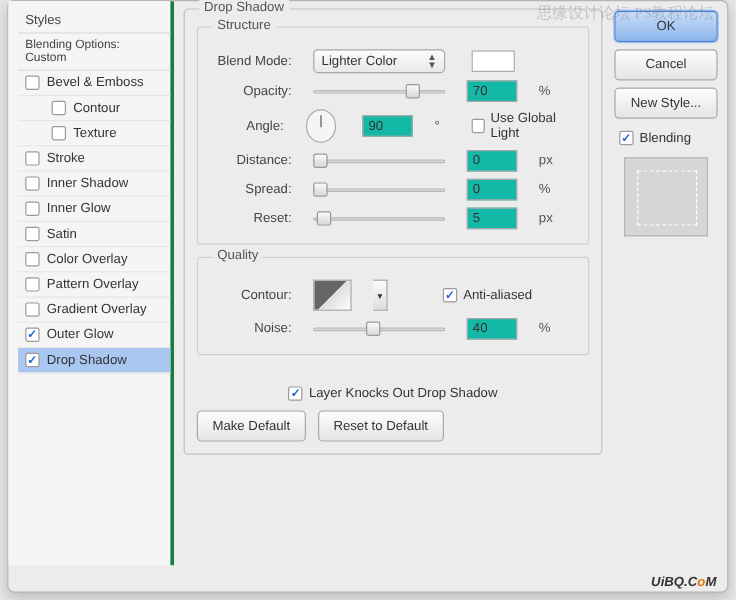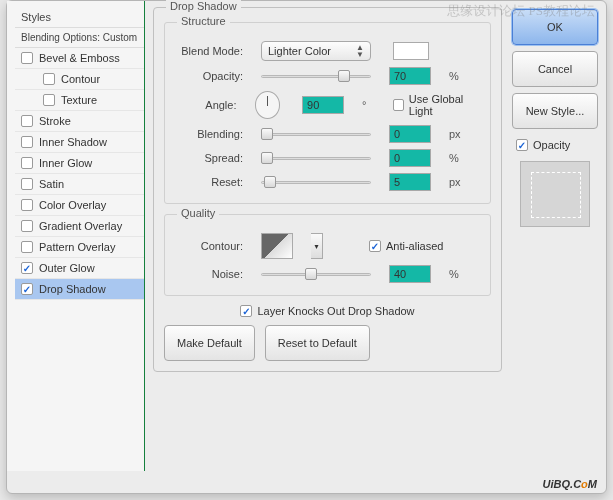--- a/index.html
+++ b/index.html
@@ -1,20 +1,20 @@
 <!DOCTYPE html>
 <html><head>
 <meta charset="utf-8">
 <style>
 *{box-sizing:border-box;margin:0;padding:0;font-family:"Lucida Grande","Helvetica Neue",Arial,sans-serif;font-size:11px;color:#333}
 body{background:#e8e8e8;width:613px;height:500px;position:relative;overflow:hidden}
 .window{position:absolute;left:6px;top:0;width:601px;height:494px;background:#ececec;border:1px solid #b5b5b5;border-radius:6px;box-shadow:0 4px 12px rgba(0,0,0,.2)}
 .titlebar{height:22px;background:linear-gradient(#f7f7f7,#dcdcdc);border-bottom:1px solid #b5b5b5;border-radius:6px 6px 0 0;text-align:center;line-height:22px;font-size:12px;color:#444}
 .body{display:flex;height:calc(100% - 22px)}
-.sidebar{width:138px;border-right:1px solid #15803d;background:#f5f5f5;padding:6px 0 0 8px}
+.sidebar{width:138px;border-right:3px solid #15803d;background:#f5f5f5;padding:6px 0 0 8px}
 .sb-head{font-size:11px;padding:4px 6px;color:#444}
 .sb-sub{font-size:10px;padding:4px 6px;border-top:1px solid #dcdcdc;border-bottom:1px solid #dcdcdc;color:#444}
 .sb-item{display:flex;align-items:center;gap:6px;padding:4px 6px;cursor:default;border-bottom:1px solid #e6e6e6}
 .sb-item.indent{padding-left:28px}
 .sb-item.sel{background:#a9c7f0}
 .cb{width:12px;height:12px;border:1px solid #9a9a9a;border-radius:2px;background:#fff;display:inline-flex;align-items:center;justify-content:center;font-size:10px;color:#1a63d6}
 .cb.on::after{content:"✓";font-weight:bold}
 .main{flex:1;padding:6px 8px 8px 8px;position:relative}
 .fieldset{border:1px solid #c0c0c0;border-radius:4px;margin-bottom:8px;padding:10px 10px 10px 10px;position:relative}
 .legend{position:absolute;top:-8px;left:12px;background:#ececec;padding:0 4px;font-size:11px;color:#555}
@@ -27,21 +27,21 @@
 .slider{flex:1;height:14px;position:relative;max-width:110px}
 .track{position:absolute;left:0;right:0;top:6px;height:3px;border:1px solid #b8b8b8;border-radius:2px;background:#ddd}
 .thumb{position:absolute;top:1px;width:12px;height:12px;border:1px solid #999;background:linear-gradient(#fafafa,#d8d8d8);border-radius:2px}
 .numbox{width:42px;height:18px;border:1px solid #a8a8a8;background:#14b8a6;text-align:left;padding:2px 4px;font-size:11px}
 .unit{color:#555;width:14px}
 .angle-dial{width:28px;height:28px;border:1px solid #aaa;border-radius:50%;background:#f5f5f5;position:relative;margin-right:4px}
 .angle-dial::after{content:"";position:absolute;left:50%;top:4px;width:1px;height:10px;background:#555}
 .cb-inline{display:inline-flex;align-items:center;gap:5px}
 .contour-sw{width:32px;height:26px;border:1px solid #aaa;background:linear-gradient(135deg,#666 0%,#666 49%,#ddd 50%,#fff 100%);display:inline-block}
 .contour-dd{width:12px;height:26px;border:1px solid #aaa;border-left:none;background:linear-gradient(#fafafa,#ddd);display:inline-flex;align-items:center;justify-content:center;font-size:8px}
-.btn{height:36px;border:1px solid #a8a8a8;border-radius:4px;background:linear-gradient(#fdfdfd,#e4e4e4);padding:12px 12px;font-size:11px;cursor:default;display:inline-flex;align-items:center;justify-content:center}
+.btn{height:26px;border:1px solid #a8a8a8;border-radius:4px;background:linear-gradient(#fdfdfd,#e4e4e4);padding:12px 12px;font-size:11px;cursor:default;display:inline-flex;align-items:center;justify-content:center}
 .btn.default{border:1px solid #4a7fd6;background:linear-gradient(#c8ddf7,#8db6ec);box-shadow:0 0 0 1px #9ec2f0}
 .right{width:96px;padding:8px 8px 0 2px;display:flex;flex-direction:column;gap:6px;align-items:stretch}
 .right .btn{width:100%;justify-content:center}
 .preview-box{width:70px;height:66px;border:1px solid #b5b5b5;background:#d6d6d6;margin:4px auto 0;position:relative}
 .preview-box::after{content:"";position:absolute;left:10px;top:10px;width:48px;height:44px;border:1px dashed #fff}
 .watermark1{position:absolute;right:18px;top:2px;font-size:13px;color:rgba(120,120,120,.35);font-family:SimSun,serif;pointer-events:none}
 .watermark-logo{position:absolute;right:16px;bottom:6px;font-size:22px;font-weight:bold;font-style:italic;color:#0a5fd0;pointer-events:none}
 .watermark-logo .o{color:#e07a00}
 .btn-row{display:flex;gap:10px;justify-content:flex-start;margin-top:8px}
 </style>
@@ -80,25 +80,25 @@
       <div class="sb-item">
           <span class="cb"></span>
           <span>Satin</span>
         </div>
       <div class="sb-item">
           <span class="cb"></span>
           <span>Color Overlay</span>
         </div>
       <div class="sb-item">
           <span class="cb"></span>
+          <span>Pattern Overlay</span>
+        </div>
+      <div class="sb-item">
+          <span class="cb"></span>
           <span>Gradient Overlay</span>
-        </div>
-      <div class="sb-item">
-          <span class="cb"></span>
-          <span>Pattern Overlay</span>
         </div>
       <div class="sb-item">
           <span class="cb on"></span>
           <span>Outer Glow</span>
         </div>
       <div class="sb-item sel">
           <span class="cb on"></span>
           <span>Drop Shadow</span>
         </div>
     </div>
@@ -134,21 +134,21 @@
             <span class="angle-dial"></span>
             <input class="numbox" value="90" style="">
             <span class="unit">°</span>
             <span class="cb-inline">
                 <span class="cb"></span>
                 <span>Use Global Light</span>
               </span>
           </div>
 
           <div class="row">
-            <span class="lbl">Blending:</span>
+            <span class="lbl">Distance:</span>
             <div class="slider">
                 <div class="track"></div>
                 <div class="thumb" style="left:0%"></div>
               </div>
             <input class="numbox" value="0" style="">
             <span class="unit">px</span>
           </div>
 
           <div class="row">
             <span class="lbl">Spread:</span>
@@ -189,21 +189,21 @@
             <span class="lbl">Noise:</span>
             <div class="slider">
                 <div class="track"></div>
                 <div class="thumb" style="left:40%"></div>
               </div>
             <input class="numbox" value="40" style="">
             <span class="unit">%</span>
           </div>
         </div>
 
-        <div class="row" style="justify-content:center;margin-top:9px">
+        <div class="row" style="justify-content:center;margin-top:26px">
           <span class="cb-inline">
               <span class="cb on"></span>
               <span>Layer Knocks Out Drop Shadow</span>
             </span>
         </div>
         <div class="btn-row">
           <span class="btn">
               <span>Make Default</span>
             </span>
           <span class="btn">
@@ -218,21 +218,21 @@
           <span>OK</span>
         </span>
       <span class="btn">
           <span>Cancel</span>
         </span>
       <span class="btn">
           <span>New Style...</span>
         </span>
       <span class="cb-inline" style="margin:4px 0 0 4px">
           <span class="cb on"></span>
-          <span>Opacity</span>
+          <span>Blending</span>
         </span>
       <div class="preview-box"></div>
     </div>
   </div>
 </div>
 
 <div class="watermark1">思缘设计论坛  PS教程论坛</div>
 <div class="watermark-logo"><span>UiBQ.C</span><span class="o">o</span><span>M</span></div>
 
 </body></html>

